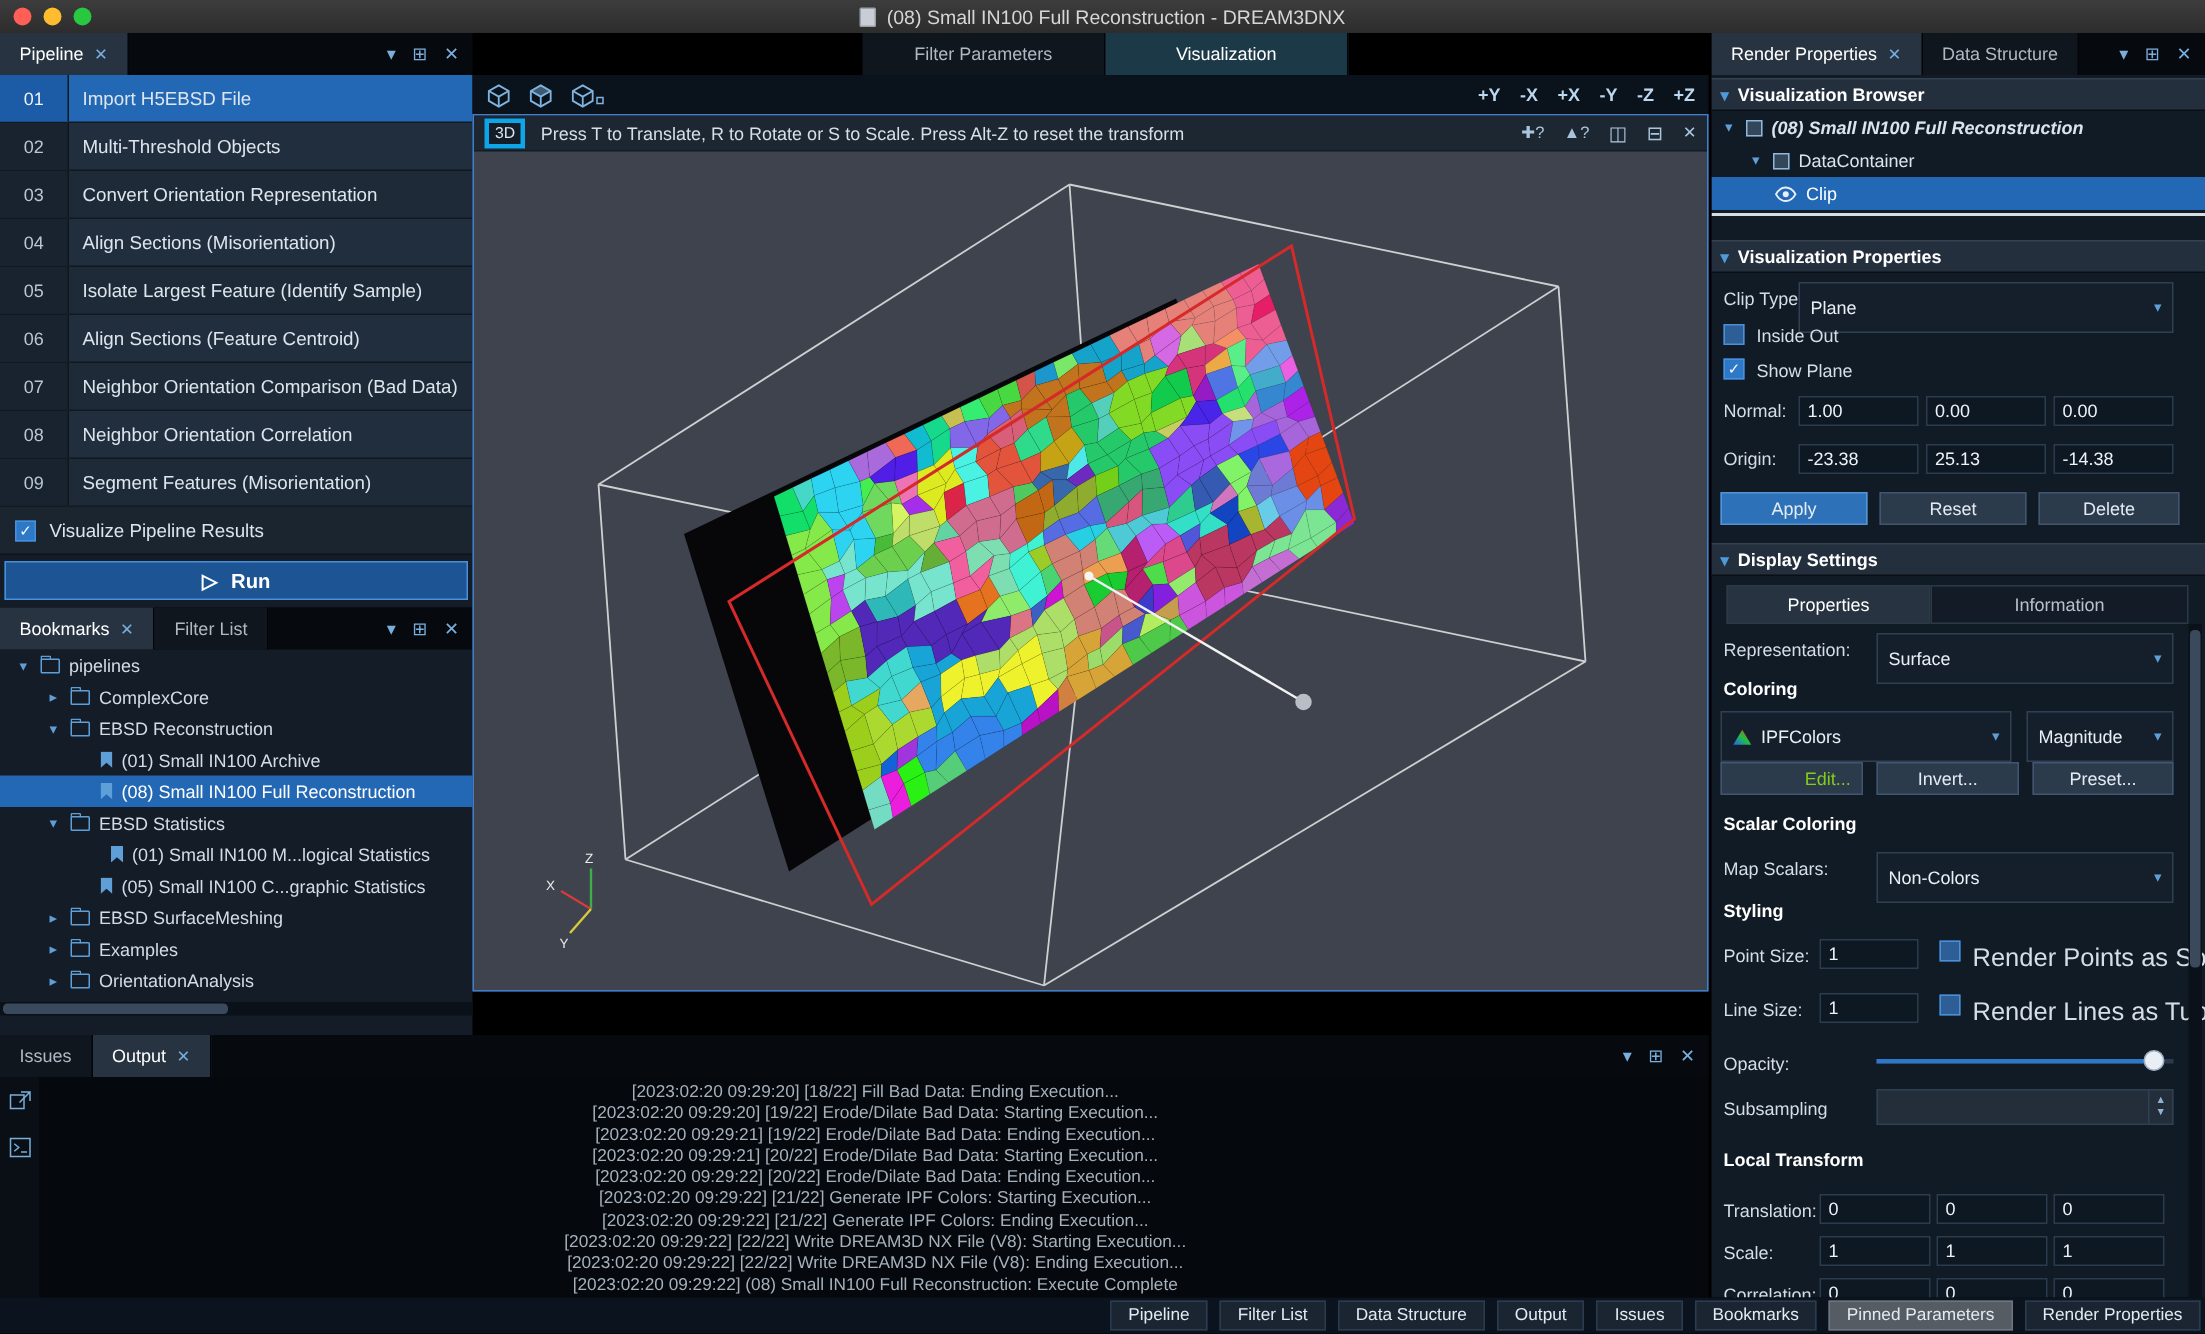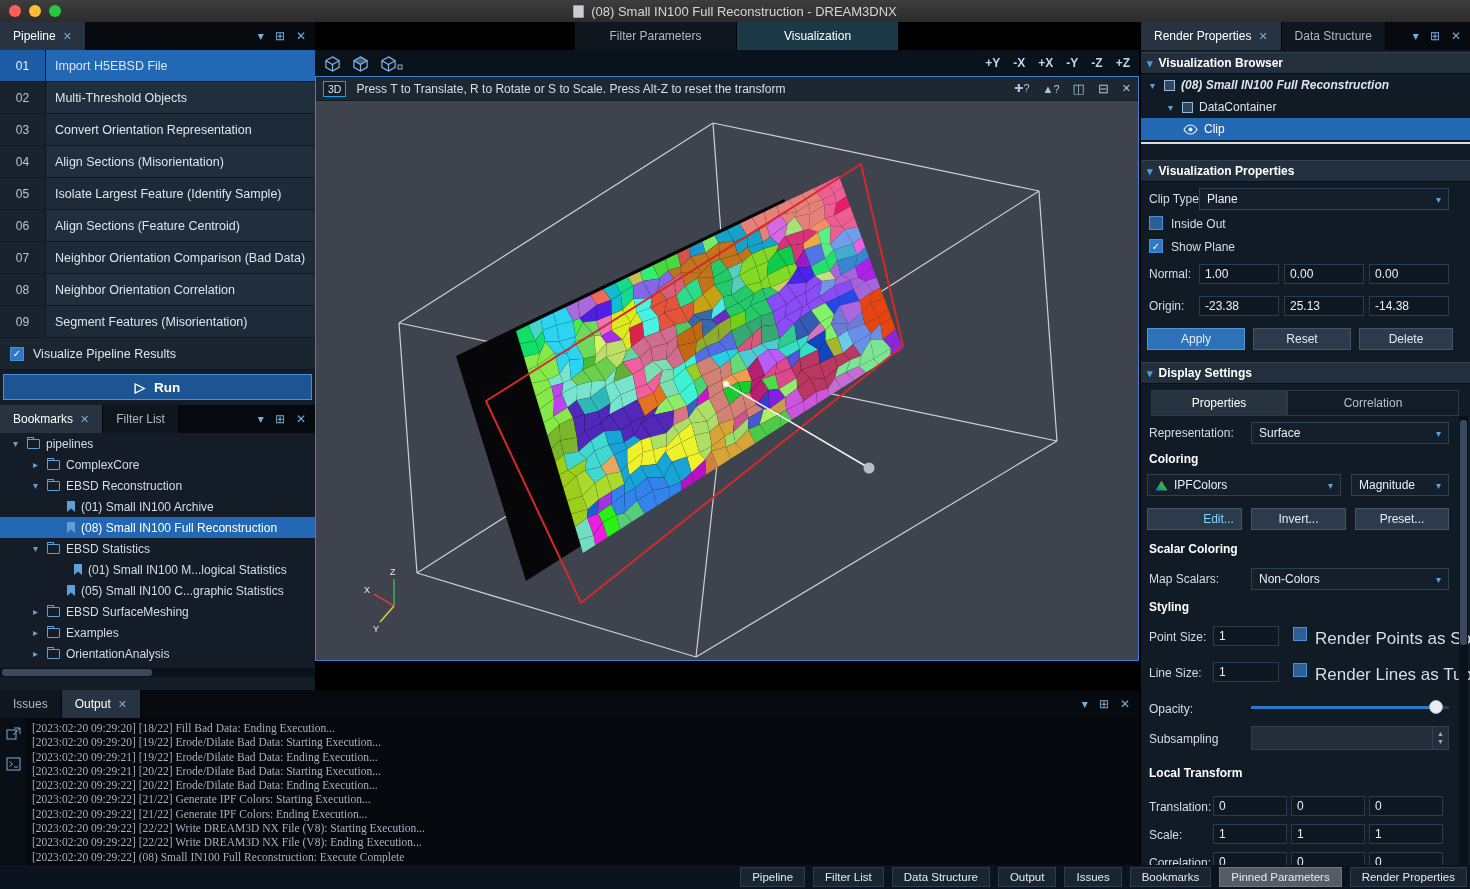--- a/index.html
+++ b/index.html
@@ -37,45 +37,45 @@
 .folder::before{content:"";position:absolute;left:-1px;top:-3px;width:5px;height:2px;border:1px solid #5f9fd8;border-bottom:none;border-radius:1px 1px 0 0;}
 .bkm{width:8px;height:11px;background:#5f9fd8;clip-path:polygon(0 0,100% 0,100% 100%,50% 68%,0 100%);flex:none;}
 .hscroll{position:absolute;left:0;top:263px;width:315px;height:9px;background:#0b1119;}
 .hscroll .thumb{position:absolute;left:2px;top:1px;width:150px;height:7px;background:#3a4a5c;border-radius:3px;}
 
 #center-toolbar{position:absolute;left:315px;top:50px;width:824px;height:26px;background:#0a121b;display:flex;align-items:center;gap:11px;padding:0 9px;}
 .tb-ic{display:flex;align-items:center;}
 .cam-btns{margin-left:auto;display:flex;gap:13px;color:#bdd7ef;font-size:12px;font-weight:bold;}
 #vis-container{position:absolute;left:315px;top:76px;width:824px;height:585px;border:1px solid #3f7fd0;background:#3e434e;}
 #center-infobar{position:absolute;left:0;top:0;width:822px;height:24px;background:#1d2731;border-bottom:1px solid #131c24;display:flex;align-items:center;gap:10px;padding:0 7px;}
-#mode-badge{border:1px solid #0ea5e9;background:#131e28;color:#dce7f0;font-size:10.5px;padding:1px 4px;}
+#mode-badge{border:3px solid #0ea5e9;background:#131e28;color:#dce7f0;font-size:10.5px;padding:1px 4px;}
 #hint{font-size:12px;color:#d7dfe7;white-space:nowrap;}
 .info-ics{margin-left:auto;display:flex;align-items:center;gap:13px;color:#a9c5dd;font-size:11px;}
 #viewport{position:absolute;left:0;top:24px;width:822px;height:559px;}
 
 #output-panel{position:absolute;left:0;top:690px;width:1139px;height:175px;background:#05080c;}
-#console{position:absolute;left:32px;top:31px;right:4px;bottom:2px;font-family:Liberation Serif, serif;font-size:11.5px;line-height:14.3px;color:#a6b1bc;white-space:pre;overflow:hidden;}
+#console{position:absolute;left:32px;top:31px;right:4px;bottom:2px;font-family:Liberation Sans, sans-serif;font-size:11.5px;line-height:14.3px;color:#a6b1bc;white-space:pre;overflow:hidden;text-align:center;}
 .strip{position:absolute;left:0;top:28px;bottom:0;width:26px;background:#0a0f15;display:flex;flex-direction:column;align-items:center;gap:12px;padding-top:9px;}
 
 #right-panel{position:absolute;left:1141px;top:22px;width:329px;height:843px;background:#111b25;overflow:hidden;}
 .sect{position:absolute;left:0;width:329px;height:22px;background:#242f3d;border-top:1px solid #35414f;border-bottom:1px solid #0a0f15;display:flex;align-items:center;gap:6px;padding-left:6px;font-size:12px;font-weight:bold;color:#fff;}
 .hchev{color:#4f9ad9;font-size:11px;}
 .vb-row{position:absolute;left:0;width:329px;height:22px;display:flex;align-items:center;gap:6px;font-size:12px;color:#dbe3ec;}
 .vb-row.sel{background:#2268b5;color:#fff;}
 .cube-ic{width:11px;height:11px;border:1px solid #8fb8dc;background:#33465a;flex:none;}
 .splitter{position:absolute;left:0;width:329px;height:2px;background:#d7dce2;}
 .lbl{position:absolute;font-size:12px;color:#d5dde6;white-space:nowrap;}
 .slbl{position:absolute;font-size:17px;color:#d5dde6;white-space:nowrap;}
 .blbl{position:absolute;font-size:12px;font-weight:bold;color:#fff;white-space:nowrap;}
-.dd{position:absolute;height:22px;background:#141f2b;border:1px solid #2f4052;display:flex;align-items:center;gap:6px;padding:4px 7px;font-size:12px;color:#e9eff6;}
+.dd{position:absolute;height:22px;background:#141f2b;border:1px solid #2f4052;display:flex;align-items:center;gap:6px;padding:16px 7px;font-size:12px;color:#e9eff6;}
 .dd .arr{margin-left:auto;color:#5f9fd8;font-size:10px;}
 .inp{position:absolute;height:20px;background:#0e1823;border:1px solid #2b3c4f;color:#edf2f8;font-size:12px;padding:0 5px;font-family:inherit;outline:none;}
 .btn{position:absolute;height:22px;background:#2c3b4c;border:1px solid #415571;color:#e3ebf3;font-size:12px;display:flex;align-items:center;justify-content:center;}
 .btn.primary{background:#2d72b8;border-color:#5693d2;}
-.btn.dis{color:#7dd3fc;padding-left:48px;}
+.btn.dis{color:#84cc16;padding-left:48px;}
 .cb{position:absolute;width:14px;height:14px;border:1px solid #4a90d9;background:#2d5e96;display:flex;align-items:center;justify-content:center;font-size:10px;color:#fff;}
 .cb.checked{background:#2d79c7;}
 .subtab{position:absolute;height:26px;display:flex;align-items:center;justify-content:center;font-size:12px;color:#b6c1cc;background:#131c26;border:1px solid #2b3947;}
 .subtab.active{background:#273340;color:#fff;}
 .trip{position:absolute;left:0;width:329px;height:20px;}
 .trip .inp{top:0;}
 .slider{position:absolute;height:22px;}
 .slider .track{position:absolute;left:0;right:0;top:10px;height:3px;background:#2a3a4c;}
 .slider .fill{position:absolute;left:0;top:10px;height:3px;background:#2d79c7;}
 .slider .knob{position:absolute;top:4px;width:14px;height:14px;border-radius:50%;background:#eaeff5;border:1px solid #9fb0c2;}
@@ -885,21 +885,21 @@
   <div class="btn primary" style="left:6px;top:306px;width:98px;">Apply</div>
   <div class="btn" style="left:112px;top:306px;width:98px;">Reset</div>
   <div class="btn" style="left:218px;top:306px;width:94px;">Delete</div>
 
   <div class="sect" style="top:340px;">
     <span class="hchev">▾</span>
     <span>Display Settings</span>
   </div>
 
   <div class="subtab active" style="left:10px;top:368px;width:136px;">Properties</div>
-  <div class="subtab" style="left:146px;top:368px;width:172px;">Correlation</div>
+  <div class="subtab" style="left:146px;top:368px;width:172px;">Information</div>
 
   <span class="lbl" style="left:8px;top:404px;">Representation:</span>
   <div class="dd" style="left:110px;top:400px;width:198px;">
     <span>Surface</span>
     <span class="arr">▾</span>
   </div>
 
   <span class="blbl" style="left:8px;top:430px;">Coloring</span>
   <div class="dd" style="left:6px;top:452px;width:194px;">
     <span id="ipf-icon" style="display:flex;">

